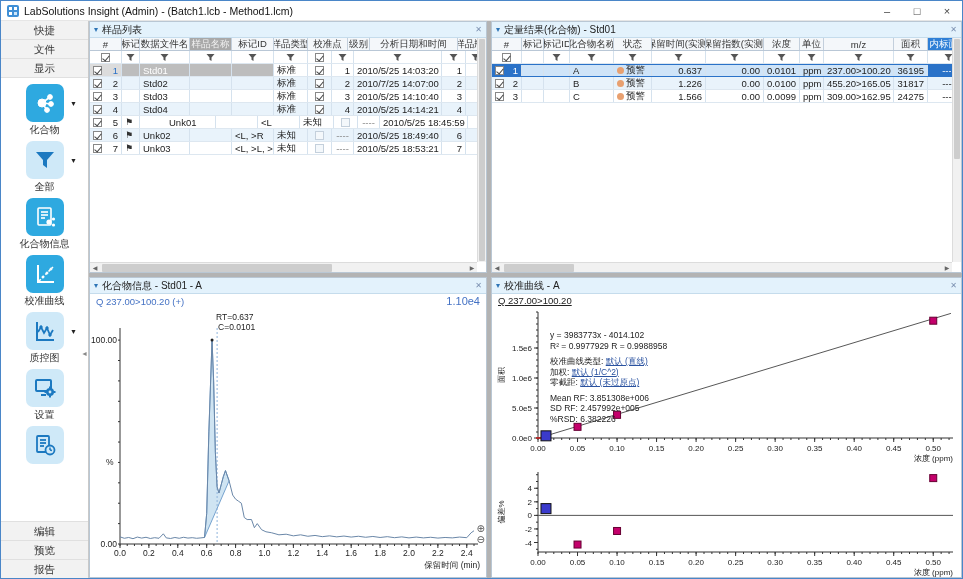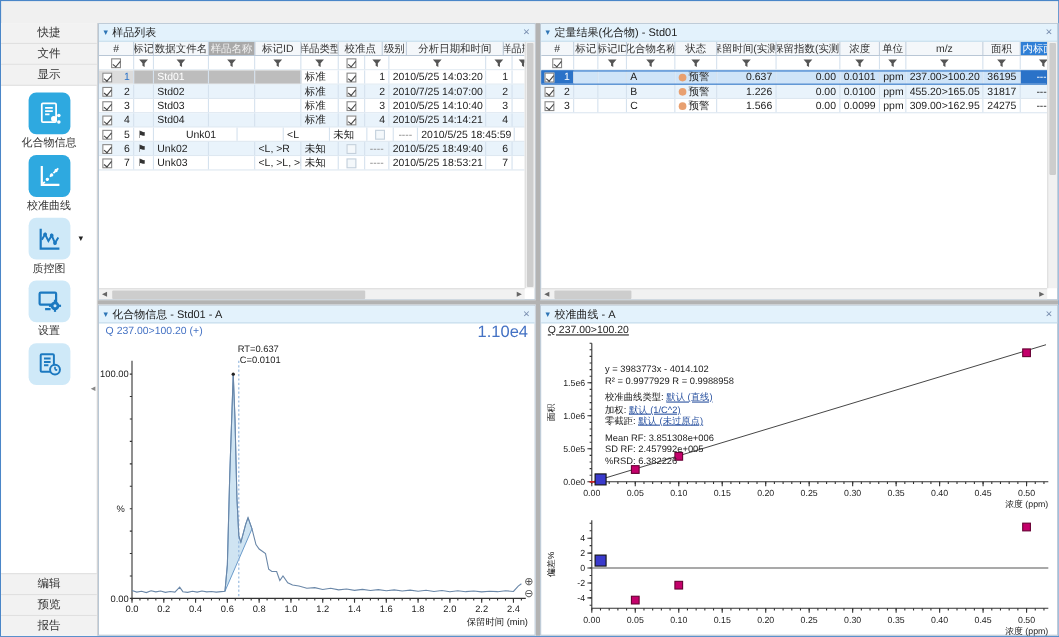--- a/index.html
+++ b/index.html
@@ -81,41 +81,76 @@
   .hscroll { position:absolute; left:0; right:9px; bottom:0; height:10px; background:#f1f1f1;
     border-top:1px solid #dcdcdc; display:flex; align-items:center; }
   .hs-arrow { width:10px; text-align:center; font-size:6px; color:#666; flex:0 0 auto; }
   .hs-thumb { height:8px; background:#cdcdcd; border-radius:1px; }
   .vscroll { position:absolute; right:0; top:16px; bottom:10px; width:9px; background:#f1f1f1;
     border-left:1px solid #dcdcdc; }
   .vs-thumb { position:absolute; left:1px; right:1px; background:#cdcdcd; border-radius:1px; }
   
   .info-line { height:14px; display:flex; align-items:center; padding:0 6px; }
   .channel-label { color:#4472c4; font-size:9.5px; }
-  .scale-label { margin-left:auto; color:#4472c4; font-size:15px; }
+  .scale-label { margin-left:auto; color:#4472c4; font-size:11px; }
   .cal-link { color:#222; font-size:9.5px; text-decoration:underline; margin:1px 0 0 6px; display:inline-block; }
   .plot-wrap { position:relative; }
   .zoom-btns { position:absolute; right:1px; bottom:34px; display:flex; flex-direction:column; line-height:11px; }
   .zoom-btn { font-size:10px; color:#555; }
   #cal-annotations { position:absolute; left:58px; top:24px; font-size:8.5px; line-height:10.5px; color:#222; }
   #cal-annotations .lnk { color:#2a52a0; text-decoration:underline; }
   #cal-annotations .gap { height:5px; }
   svg text { font-family:"Liberation Sans","DejaVu Sans",sans-serif; }
 </style>
 </head>
 <body>
 
 <div id="window">
 
+  <div id="titlebar">
+    <div id="app-icon"></div>
+    <span id="title-text">LabSolutions Insight (Admin) - (Batch1.lcb - Method1.lcm)</span>
+    <div id="win-buttons">
+      <span class="win-btn">–</span>
+      <span class="win-btn">□</span>
+      <span class="win-btn">×</span>
+    </div>
+  </div>
 
   <div id="sidebar">
     <div class="side-tab">快捷</div>
     <div class="side-tab">文件</div>
     <div class="side-tab">显示</div>
     <div id="side-tools">
+      <div class="tool">
+        <div class="tool-icon bright">
+          <svg width="24" height="24">
+              <g fill="#fff" stroke="#fff">
+                <circle cx="9" cy="12" r="4"></circle>
+                <circle cx="17" cy="6" r="2.4"></circle>
+                <circle cx="18" cy="13" r="2.4"></circle>
+                <circle cx="14" cy="19" r="2.4"></circle>
+                <line x1="9" y1="12" x2="17" y2="6" stroke-width="1.6"></line>
+                <line x1="9" y1="12" x2="18" y2="13" stroke-width="1.6"></line>
+                <line x1="9" y1="12" x2="14" y2="19" stroke-width="1.6"></line>
+              </g>
+            </svg>
+        </div>
+        <span class="tool-dd">▼</span>
+        <span class="tool-label">化合物</span>
+      </div>
+      <div class="tool">
+        <div class="tool-icon pale">
+          <svg width="24" height="24">
+              <path d="M3 4 H21 L14 12 V20 L10 17 V12 Z" fill="#1c79c0"></path>
+            </svg>
+        </div>
+        <span class="tool-dd">▼</span>
+        <span class="tool-label">全部</span>
+      </div>
       <div class="tool">
         <div class="tool-icon bright">
           <svg width="24" height="24">
               <g stroke="#fff" fill="none" stroke-width="1.6">
                 <rect x="5" y="3" width="13" height="17" rx="1"></rect>
                 <line x1="8" y1="7" x2="15" y2="7"></line>
                 <line x1="8" y1="10" x2="15" y2="10"></line>
                 <line x1="8" y1="13" x2="12" y2="13"></line>
               </g>
               <g fill="#fff">

